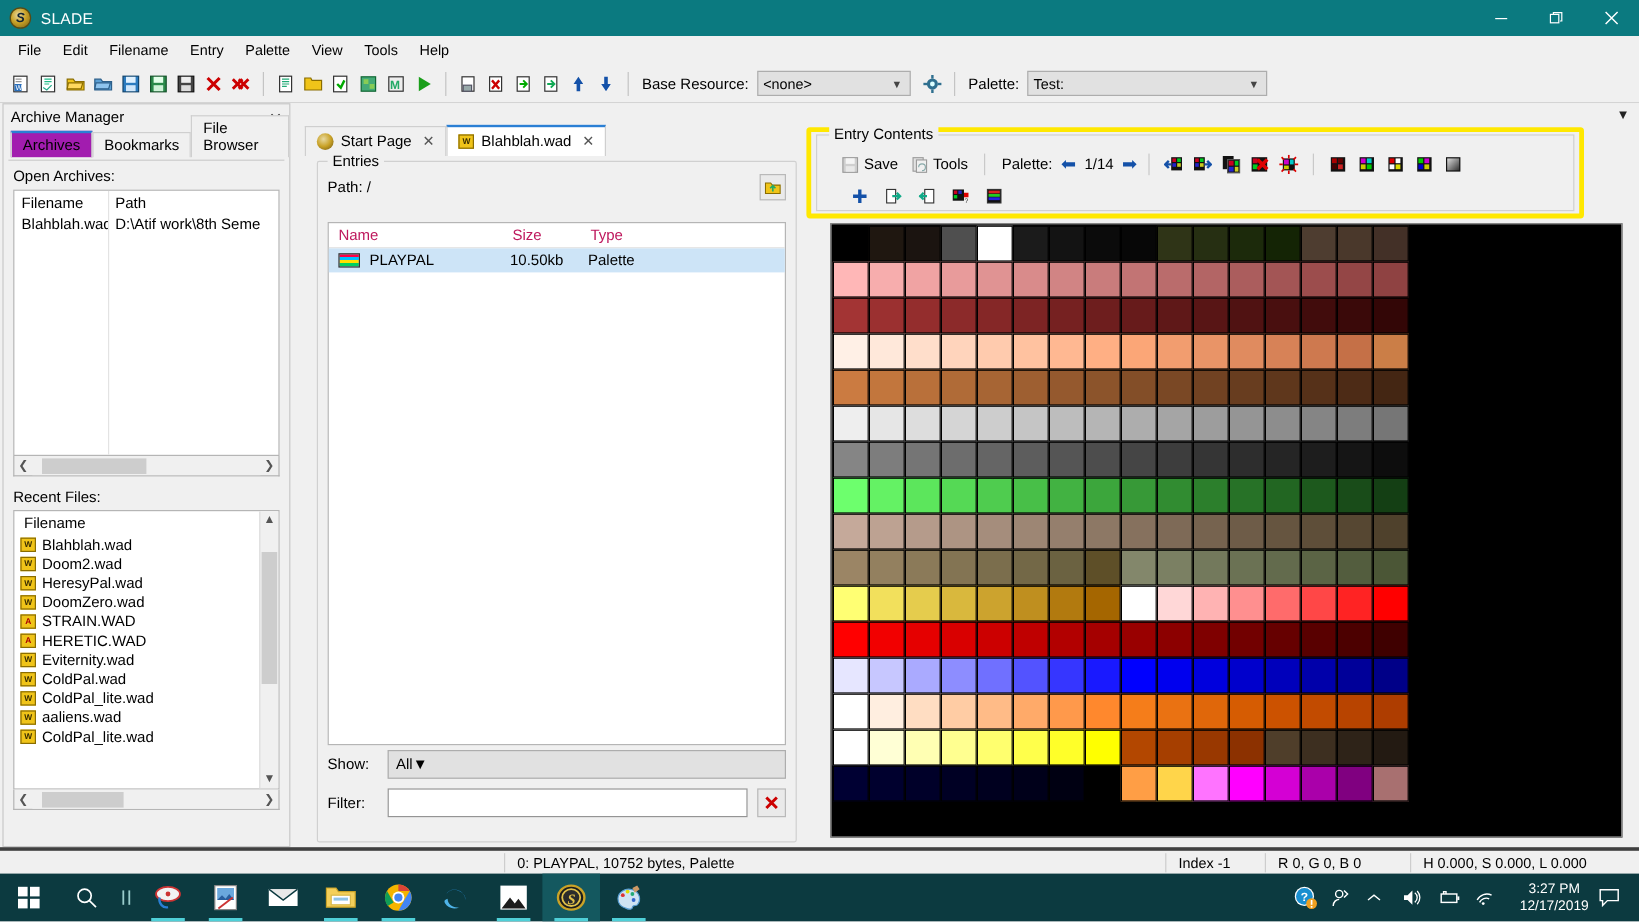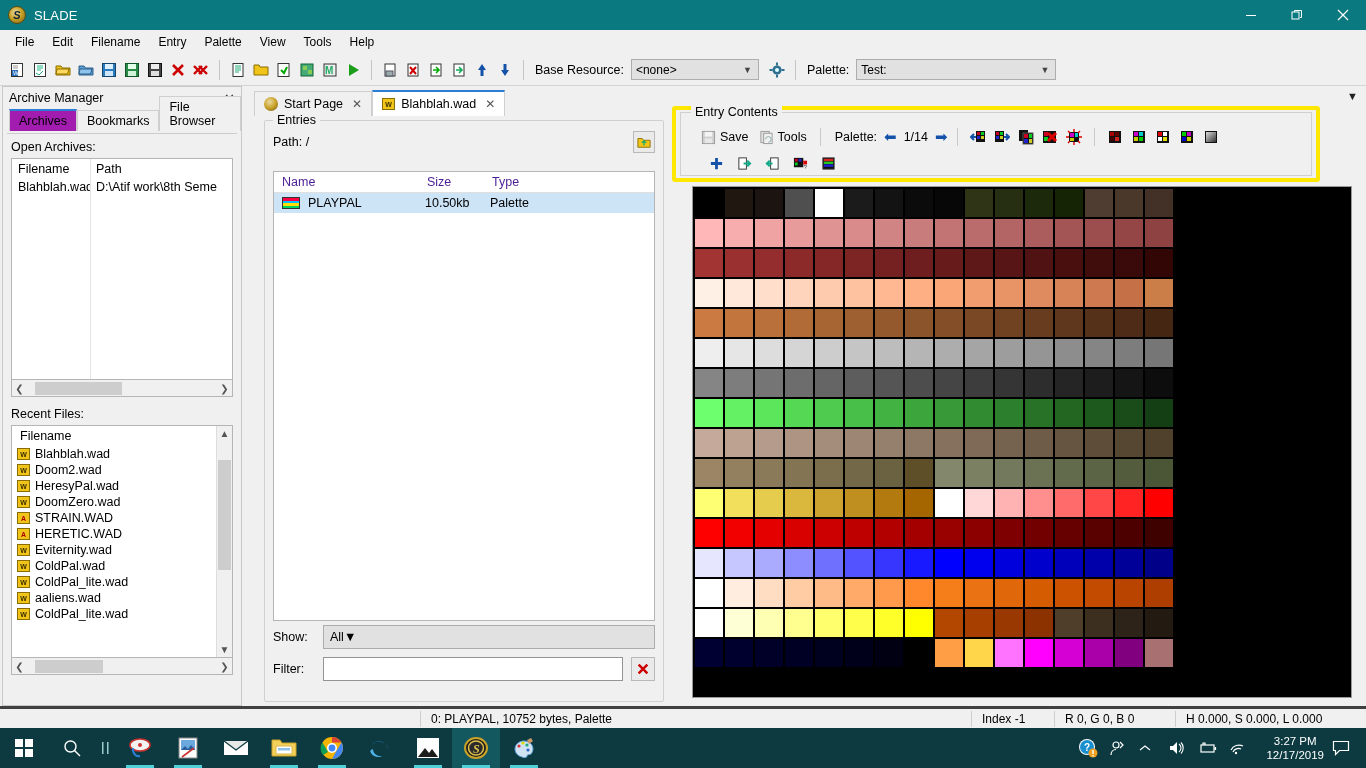--- a/index.html
+++ b/index.html
@@ -114,21 +114,21 @@
 
   .file-row { display: flex; align-items: center; gap: 5px; padding: 1px 5px; font-size: 12.5px; color: #000; }
   .wad-icon {
     width: 13px; height: 12px; background: #f0c419; border: 1px solid #8a6d00;
     display: inline-flex; align-items: center; justify-content: center;
     font-size: 7px; color: #3a2e00; font-weight: bold; flex: none;
   }
   .wad-icon.red { background: #f0c419; color: #a00; }
 
   
-  .entries-panel { position: absolute; left: 250px; top: 0; width: 420px; bottom: 0; }
+  .entries-panel { position: absolute; left: 250px; top: 14px; width: 420px; bottom: 0; }
   .doc-tabs { display: flex; height: 30px; align-items: flex-end; padding-left: 4px; }
   .doc-tab {
     display: flex; align-items: center; gap: 6px; padding: 5px 9px;
     font-size: 12.5px; background: #f0f0f0; border: 1px solid #cfcfcf;
     border-bottom: none; color: #000;
   }
   .doc-tab.active { background: #fff; border-top: 2px solid #2a7fd4; }
   .doc-tab .x { color: #555; font-size: 12px; margin-left: 3px; }
   .group-box {
     position: absolute; left: 14px; right: 6px; top: 34px; bottom: 4px;
@@ -142,21 +142,21 @@
   .path-text { font-size: 12.5px; color: #000; }
   .up-btn {
     width: 22px; height: 22px; border: 1px solid #b9b9b9; background: #eaeaea;
     display: flex; align-items: center; justify-content: center;
   }
   .entry-list {
     position: absolute; left: 8px; right: 8px; top: 50px; bottom: 80px;
     background: #fff; border: 1px solid #b5b5b5;
   }
   .el-head { display: flex; font-size: 12.5px; border-bottom: 1px solid #e0e0e0; }
-  .el-head span { padding: 3px 8px; color: #4c1d95; }
+  .el-head span { padding: 3px 8px; color: #be185d; }
   .el-row { display: flex; font-size: 12.5px; align-items: center; }
   .el-row.sel { background: #cde4f7; }
   .el-row span { padding: 3px 8px; color: #000; }
   .pal-icon {
     width: 13px; height: 12px; border: 1px solid #333; margin-left: 8px; flex:none;
     background: linear-gradient(#ff0044 0 25%, #00c0ff 25% 50%, #ffe000 50% 75%, #00d060 75% 100%);
   }
   .bottom-fields { position: absolute; left: 8px; right: 8px; bottom: 12px; }
   .bf-row { display: flex; align-items: center; margin-bottom: 8px; gap: 8px; }
   .bf-label { width: 42px; font-size: 12.5px; color: #000; }

